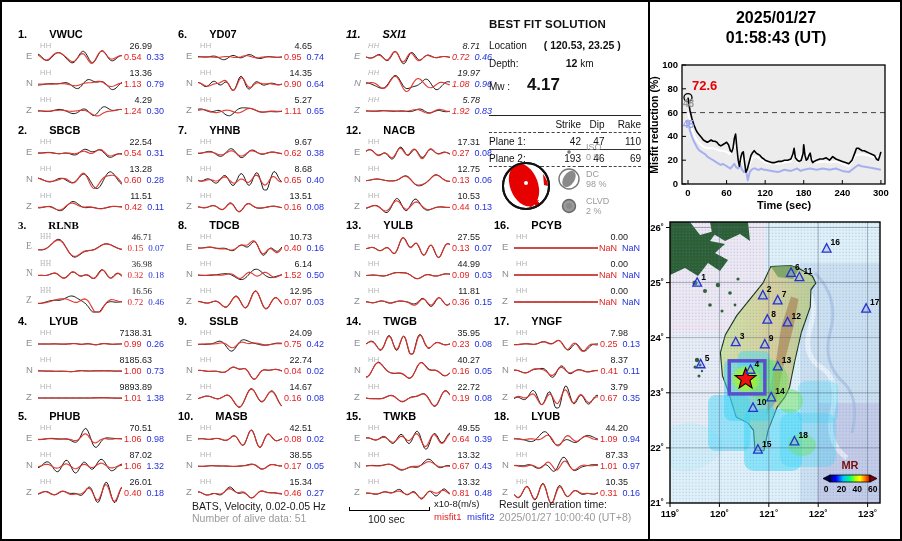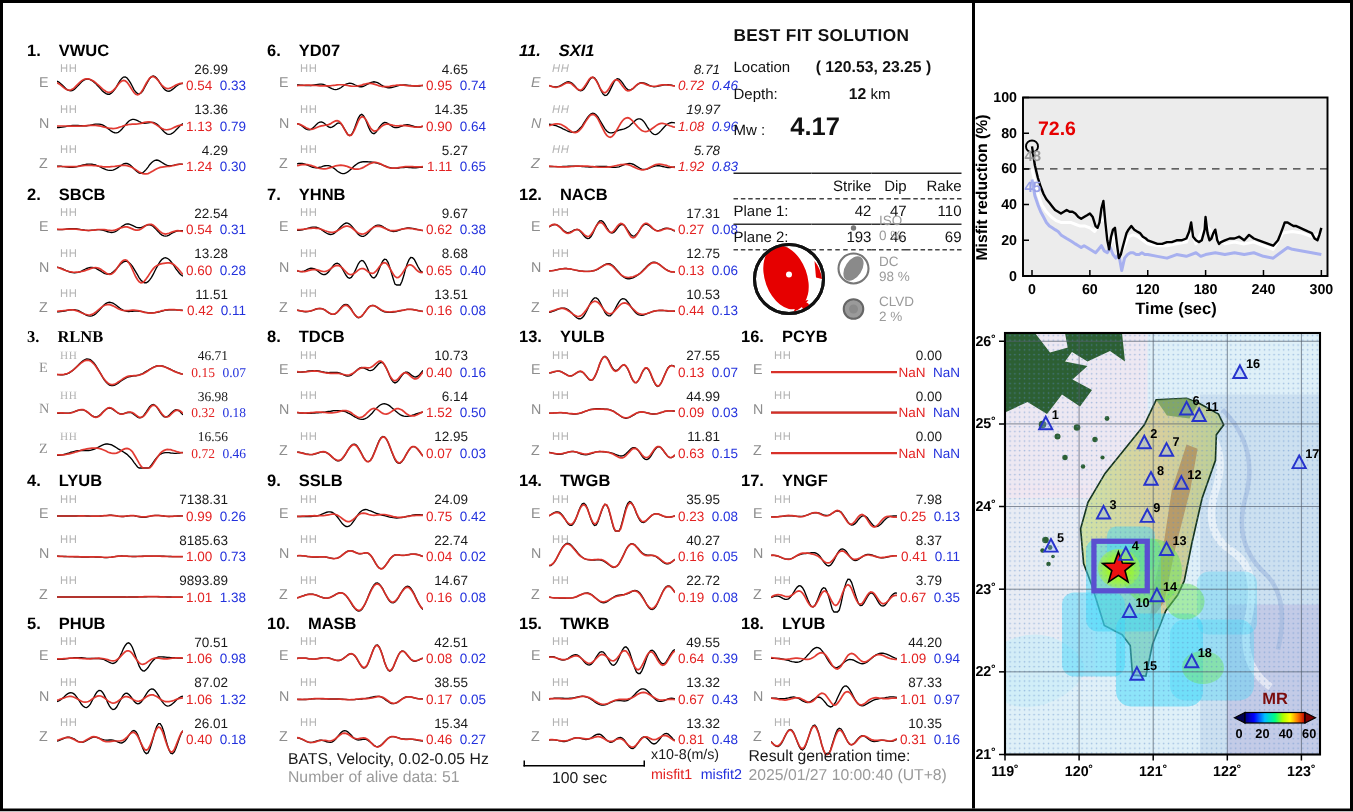--- a/index.html
+++ b/index.html
@@ -3,21 +3,21 @@
 <meta charset="utf-8">
 <style>
   *{margin:0;padding:0;box-sizing:border-box}
   html,body{background:#fff}
   body{font-family:"Liberation Sans",sans-serif;}
   .frame{position:relative;width:902px;height:541px;background:#fff;border:2px solid #000;overflow:hidden}
   .divider{position:absolute;left:646px;top:0;width:2px;height:541px;background:#000}
   
   .block{position:absolute;width:146px}
   .bhead{font-size:11px;font-weight:bold;color:#000;height:15px;white-space:nowrap}
-  .bhead .sname{margin-left:12px}
+  .bhead .sname{margin-left:22px}
   .trow{position:relative;height:27px}
   .comp{position:absolute;left:8px;top:7px;font-size:9.5px;color:#8d8d8d}
   .wave{position:absolute;left:20px;top:0;width:84px;height:26px}
   .hh{position:absolute;left:22px;top:-2px;font-size:7.5px;color:#b3b3b3;letter-spacing:.4px}
   .nums{position:absolute;right:0;top:-2px;text-align:right;font-size:9px;line-height:11px;white-space:nowrap}
   .amp{color:#1a1a1a;padding-right:12px}
   .m1{color:#e32222}
   .m2{color:#2231dd;margin-left:5px}
   
   .solution{position:absolute;left:487px;top:16px;width:158px;font-size:10px;color:#111}
@@ -552,21 +552,21 @@
         </div>
         <div class="trow">
           <span class="comp">Z</span>
           <span class="hh">HH</span>
           <div class="wave"><svg width="84" height="26">
               <path d="M0.0,13.6L1.2,13.8L2.3,14.1L3.5,14.4L4.7,14.6L5.8,14.8L7.0,14.8L8.2,14.7L9.3,14.5L10.5,14.1L11.7,13.7L12.8,13.4L14.0,13.1L15.2,12.9L16.3,13.0L17.5,13.2L18.7,13.6L19.8,14.0L21.0,14.5L22.2,14.9L23.3,15.1L24.5,15.2L25.7,15.1L26.8,14.8L28.0,14.4L29.2,14.0L30.3,13.6L31.5,13.3L32.7,13.1L33.8,13.0L35.0,13.1L36.2,13.2L37.3,13.3L38.5,13.5L39.7,13.6L40.8,13.8L42.0,14.1L43.2,14.5L44.3,15.0L45.5,15.4L46.7,15.8L47.8,16.0L49.0,15.9L50.2,15.4L51.3,14.5L52.5,13.4L53.7,12.2L54.8,11.1L56.0,10.5L57.2,10.4L58.3,11.1L59.5,12.3L60.7,14.0L61.8,15.7L63.0,17.3L64.2,18.2L65.3,18.4L66.5,17.8L67.7,16.4L68.8,14.6L70.0,12.6L71.2,11.0L72.3,10.0L73.5,9.8L74.7,10.5L75.8,11.8L77.0,13.5L78.2,15.1L79.3,16.4L80.5,17.1L81.7,17.1L82.8,16.5L84.0,15.4" fill="none" stroke="#000000" stroke-width="0.9"></path>
               <path d="M0.0,13.8L1.2,14.0L2.3,14.1L3.5,14.3L4.7,14.5L5.8,14.6L7.0,14.6L8.2,14.5L9.3,14.3L10.5,14.0L11.7,13.7L12.8,13.4L14.0,13.2L15.2,13.0L16.3,13.0L17.5,13.2L18.7,13.4L19.8,13.8L21.0,14.1L22.2,14.4L23.3,14.6L24.5,14.7L25.7,14.6L26.8,14.4L28.0,14.1L29.2,13.8L30.3,13.6L31.5,13.3L32.7,13.2L33.8,13.1L35.0,13.1L36.2,13.1L37.3,13.2L38.5,13.4L39.7,13.6L40.8,14.0L42.0,14.4L43.2,15.0L44.3,15.7L45.5,16.4L46.7,16.9L47.8,17.2L49.0,17.2L50.2,16.6L51.3,15.7L52.5,14.5L53.7,13.2L54.8,12.0L56.0,11.1L57.2,10.9L58.3,11.2L59.5,12.2L60.7,13.5L61.8,15.0L63.0,16.3L64.2,17.0L65.3,17.1L66.5,16.5L67.7,15.2L68.8,13.6L70.0,11.9L71.2,10.5L72.3,9.7L73.5,9.7L74.7,10.4L75.8,11.8L77.0,13.4L78.2,15.0L79.3,16.3L80.5,17.0L81.7,17.0L82.8,16.3L84.0,15.2" fill="none" stroke="#e03028" stroke-width="1.15" opacity="0.95"></path>
             </svg></div>
           <div class="nums">
             <div class="amp">11.81</div>
-            <div><span class="m1">0.63</span><span class="m2">0.15</span></div>
+            <div><span class="m1">0.36</span><span class="m2">0.15</span></div>
           </div>
         </div>
       </div>
       <div class="block" style="left: 344px; top: 313px;">
         <div class="bhead"><span>14.</span><span class="sname">TWGB</span></div>
         <div class="trow">
           <span class="comp">E</span>
           <span class="hh">HH</span>
           <div class="wave"><svg width="84" height="26">
               <path d="M0.0,14.0L1.2,13.2L2.3,12.4L3.5,11.7L4.7,11.2L5.8,11.2L7.0,11.6L8.2,12.6L9.3,14.0L10.5,15.8L11.7,17.7L12.8,19.3L14.0,20.2L15.2,20.2L16.3,19.0L17.5,16.9L18.7,13.9L19.8,10.7L21.0,7.8L22.2,5.9L23.3,5.5L24.5,6.6L25.7,9.1L26.8,12.6L28.0,16.1L29.2,18.9L30.3,20.3L31.5,19.9L32.7,17.7L33.8,14.4L35.0,10.8L36.2,7.8L37.3,6.3L38.5,6.8L39.7,9.3L40.8,13.3L42.0,18.0L43.2,22.3L44.3,24.0L45.5,24.0L46.7,24.0L47.8,21.7L49.0,17.3L50.2,12.6L51.3,8.5L52.5,5.6L53.7,4.4L54.8,4.9L56.0,6.7L57.2,9.4L58.3,12.4L59.5,15.0L60.7,17.0L61.8,18.1L63.0,18.3L64.2,17.8L65.3,16.7L66.5,15.5L67.7,14.3L68.8,13.3L70.0,12.7L71.2,12.4L72.3,12.5L73.5,12.9L74.7,13.4L75.8,13.9L77.0,14.4L78.2,14.7L79.3,14.8L80.5,14.7L81.7,14.5L82.8,14.3L84.0,13.9" fill="none" stroke="#000000" stroke-width="0.9"></path>
@@ -851,20 +851,24 @@
           <circle cx="11" cy="9" r="3" fill="#8a8a8a"></circle>
         </svg>
       </span>
       <span class="dec-txt">
         <span>CLVD</span><br>
         <span>2 %</span>
       </span>
     </div>
   </div>
 
+  <div class="datebox">
+    <div>2025/01/27</div>
+    <div>01:58:43  (UT)</div>
+  </div>
 
   <svg id="misfit-svg" width="250" height="162">
       <rect x="32" y="15" width="203" height="119" fill="#ececec"></rect>
       <line x1="32" y1="62.60000000000001" x2="235" y2="62.60000000000001" stroke="#333" stroke-width="0.9" stroke-dasharray="5,4"></line>
       <polyline points="38.0,62.6 41.2,76.9 44.4,86.4 47.6,91.2 50.9,94.7 54.1,97.1 57.3,98.3 60.5,98.3 63.7,98.3 66.9,99.5 70.2,100.7 73.4,100.7 76.6,101.9 79.8,104.3 83.0,98.3 86.2,94.7 89.4,115.0 92.7,107.8 95.9,120.9 99.1,115.0 102.3,107.8 105.5,106.6 108.7,107.8 111.9,110.2 115.2,112.6 121.6,113.8 128.0,113.8 134.4,112.6 140.9,111.4 144.1,103.1 147.3,112.6 153.7,99.5 160.2,107.8 166.6,112.6 173.0,111.4 179.5,112.6 185.9,111.4 192.3,113.8 198.8,116.2 205.2,105.4 211.6,104.3 218.0,105.4 224.5,107.8 230.9,105.4" fill="none" stroke="#ffffff" stroke-width="2" stroke-linejoin="round"></polyline>
       <polyline points="38.0,69.7 39.9,80.5 41.9,86.4 43.8,91.2 45.7,94.7 47.6,98.3 49.6,100.7 51.5,101.9 53.4,103.1 55.4,104.3 57.3,106.6 59.2,107.8 61.1,109.0 63.1,110.2 65.0,111.4 66.9,112.6 68.9,113.8 70.8,115.0 72.7,113.8 74.7,115.0 76.6,116.2 78.5,117.3 80.4,118.5 82.4,116.2 84.3,113.8 86.2,117.3 88.2,118.5 90.1,115.0 92.0,119.7 93.9,122.1 95.9,119.7 97.8,130.4 99.7,122.1 101.7,119.7 103.6,118.5 105.5,118.5 107.4,119.7 109.4,119.7 111.3,118.5 113.2,119.7 115.2,119.7 121.6,120.9 128.0,122.1 134.4,119.7 140.9,120.9 147.3,118.5 150.5,120.9 153.7,119.7 160.2,118.5 166.6,119.7 173.0,118.5 179.5,119.7 185.9,118.5 192.3,120.9 198.8,122.1 205.2,117.3 208.4,115.0 211.6,116.2 218.0,117.3 224.5,118.5 230.9,119.7" fill="none" stroke="#a7b0ef" stroke-width="2" stroke-linejoin="round"></polyline>
       <polyline points="38.0,47.6 39.9,60.2 41.9,68.5 43.8,74.5 45.7,79.3 47.6,82.8 49.6,85.2 51.5,87.6 53.4,90.0 55.4,91.2 57.3,92.3 59.2,91.2 61.1,90.0 63.1,91.2 65.0,91.2 66.9,92.3 68.9,94.7 70.8,95.9 72.7,94.7 74.7,93.5 76.6,92.3 78.5,94.7 80.4,100.7 81.7,101.9 83.0,98.3 84.3,88.8 85.6,84.0 86.9,98.3 88.2,110.2 89.4,116.2 90.7,107.8 92.0,103.1 93.3,101.9 94.6,112.6 95.9,122.1 97.2,119.7 98.4,115.0 99.7,110.2 101.0,105.4 102.3,103.1 104.2,100.7 106.2,103.1 108.1,104.3 110.0,105.4 111.9,107.8 113.9,109.0 115.2,110.2 118.4,111.4 121.6,112.6 124.8,112.6 128.0,111.4 131.2,111.4 134.4,110.2 137.7,110.2 140.9,109.0 142.8,104.3 144.1,98.3 145.4,107.8 147.3,110.2 149.2,111.4 151.2,110.2 153.1,103.1 153.7,94.7 155.0,105.4 156.3,110.2 157.6,109.0 158.9,105.4 160.2,103.1 161.5,110.2 162.7,112.6 164.0,111.4 166.6,110.2 169.8,109.0 173.0,109.0 176.2,107.8 179.5,110.2 182.7,106.6 185.9,109.0 189.1,110.2 192.3,111.4 195.5,112.6 198.8,113.8 202.0,110.2 203.9,105.4 205.2,101.9 206.5,98.3 208.4,98.3 210.3,99.5 212.3,100.7 214.2,100.7 216.8,101.9 219.3,103.1 221.9,104.3 224.5,105.4 226.4,109.0 228.3,110.2 229.6,106.6 230.9,101.9" fill="none" stroke="#000000" stroke-width="1.6" stroke-linejoin="round"></polyline>
       <circle cx="38" cy="47.60600000000001" r="4" fill="none" stroke="#000" stroke-width="1.3"></circle>
       <rect x="32" y="15" width="203" height="119" fill="none" stroke="#000" stroke-width="1.3"></rect>
       <line x1="32" y1="134" x2="36" y2="134" stroke="#000" stroke-width="1"></line>

